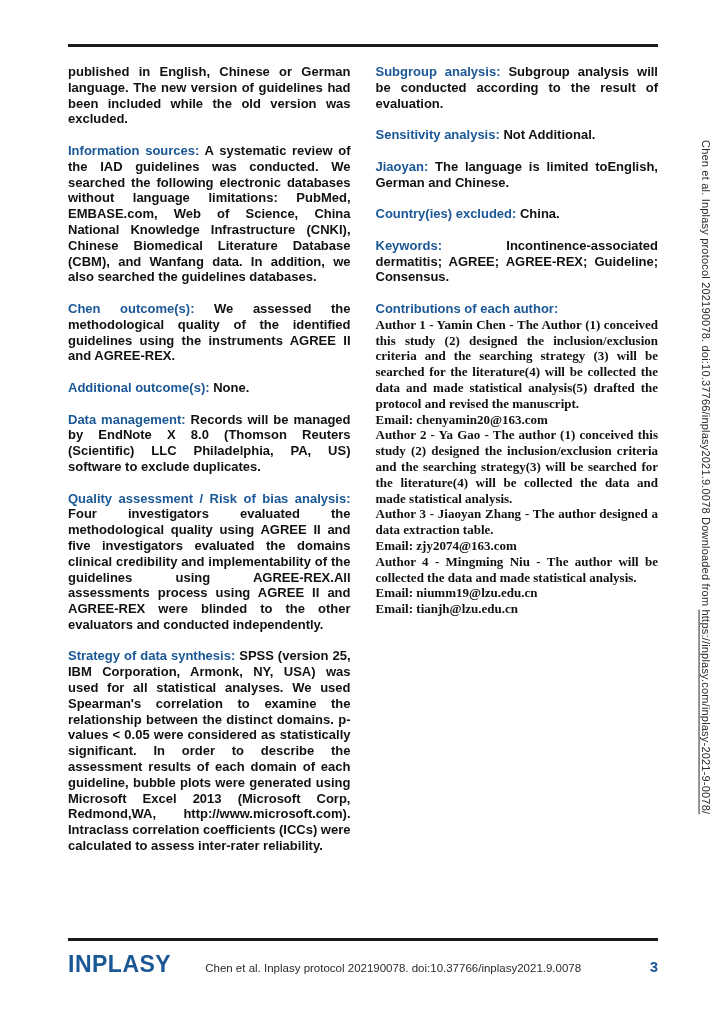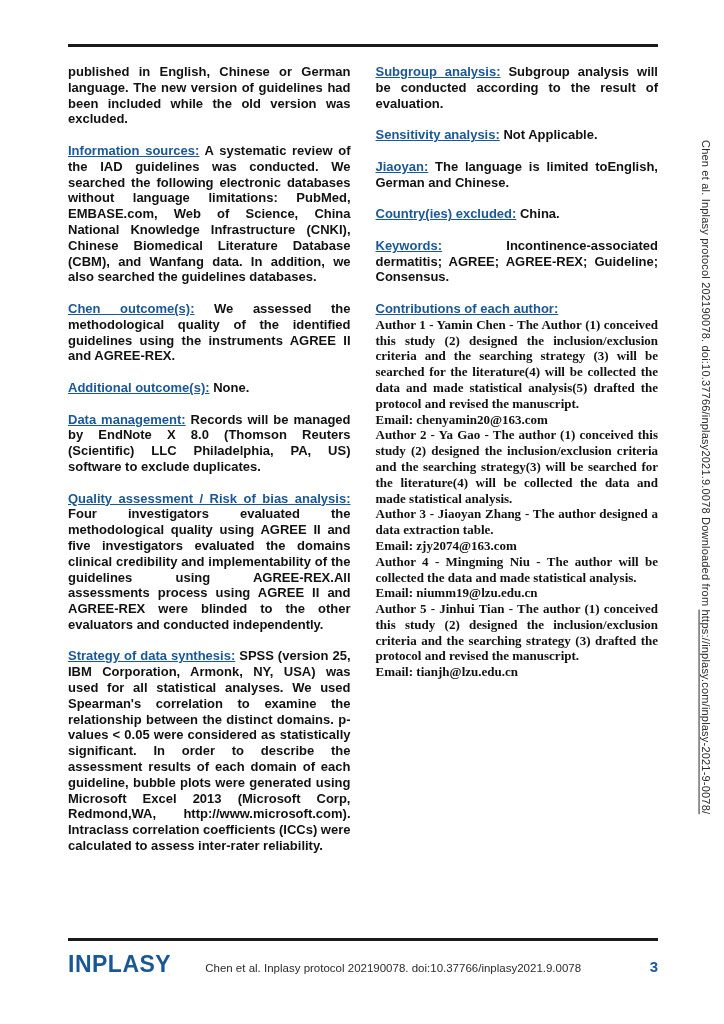--- a/index.html
+++ b/index.html
@@ -6,21 +6,21 @@
   body{
     width:724px;height:1024px;position:relative;background:#ffffff;
     font-family:"Liberation Sans",sans-serif;overflow:hidden;
   }
   .page{position:absolute;inset:0;background:#fff;}
   .content{position:absolute;left:68px;top:44px;width:590px;}
   .top-rule{height:3px;background:#1a1a1a;margin-bottom:17px;}
   .columns{display:flex;gap:25px;}
   .col{width:284px;font-size:13px;line-height:15.8px;font-weight:700;color:#111;text-align:justify;}
   .col p{margin:0 0 15.8px 0;}
-  .h{color:#1a5796;text-decoration:underline;}
+  .h{color:#1a5796;}
   .h.block{display:block;}
   .contrib p{margin:0;font-family:Liberation Serif, serif;}
   .footer-rule{position:absolute;left:68px;top:938px;width:590px;height:3px;background:#1a1a1a;}
   .footer{position:absolute;left:68px;top:951px;width:590px;display:flex;align-items:baseline;}
   .logo{font-size:23px;font-weight:700;color:#1a5796;letter-spacing:.5px;}
   .cite{margin-left:34px;font-size:11.5px;font-weight:400;color:#2b2b2b;flex:1;}
   .pagenum{font-size:15px;font-weight:700;color:#1a5796;}
   .side-citation{
     position:absolute;top:140px;right:12px;
     writing-mode:vertical-rl;
@@ -43,35 +43,34 @@
         <p><span class="h">Information sources:</span> <span>A systematic review of the IAD guidelines was conducted. We searched the following electronic databases without language limitations: PubMed, EMBASE.com, Web of Science, China National Knowledge Infrastructure (CNKI), Chinese Biomedical Literature Database (CBM), and Wanfang data. In addition, we also searched the guidelines databases.</span></p>
         <p><span class="h">Chen outcome(s):</span> <span>We assessed the methodological quality of the identified guidelines using the instruments AGREE II and AGREE-REX.</span></p>
         <p><span class="h">Additional outcome(s):</span> <span>None.</span></p>
         <p><span class="h">Data management:</span> <span>Records will be managed by EndNote X 8.0 (Thomson Reuters (Scientific) LLC Philadelphia, PA, US) software to exclude duplicates.</span></p>
         <p><span class="h">Quality assessment / Risk of bias analysis:</span> <span>Four investigators evaluated the methodological quality using AGREE II and five investigators evaluated the domains clinical credibility and implementability of the guidelines using AGREE-REX.All assessments process using AGREE II and AGREE-REX were blinded to the other evaluators and conducted independently.</span></p>
         <p><span class="h">Strategy of data synthesis:</span> <span>SPSS (version 25, IBM Corporation, Armonk, NY, USA) was used for all statistical analyses. We used Spearman's correlation to examine the relationship between the distinct domains. p-values &lt; 0.05 were considered as statistically significant. In order to describe the assessment results of each domain of each guideline, bubble plots were generated using Microsoft Excel 2013 (Microsoft Corp, Redmond,WA, http://www.microsoft.com). Intraclass correlation coefficients (ICCs) were calculated to assess inter-rater reliability.</span></p>
       </div>
 
       <div class="col">
         <p><span class="h">Subgroup analysis:</span> <span>Subgroup analysis will be conducted according to the result of evaluation.</span></p>
-        <p><span class="h">Sensitivity analysis:</span> <span>Not Applicable.</span></p>
+        <p><span class="h">Sensitivity analysis:</span> <span>Not Additional.</span></p>
         <p><span class="h">Jiaoyan:</span> <span>The language is limited toEnglish, German and Chinese.</span></p>
         <p><span class="h">Country(ies) excluded:</span> <span>China.</span></p>
         <p><span class="h">Keywords:</span> <span>Incontinence-associated dermatitis; AGREE; AGREE-REX; Guideline; Consensus.</span></p>
 
         <div class="contrib">
           <span class="h block">Contributions of each author:</span>
           <p>Author 1 - Yamin Chen - The Author (1) conceived this study (2) designed the inclusion/exclusion criteria and the searching strategy (3) will be searched for the literature(4) will be collected the data and made statistical analysis(5) drafted the protocol and revised the manuscript.</p>
           <p>Email: chenyamin20@163.com</p>
           <p>Author 2 - Ya Gao - The author (1) conceived this study (2) designed the inclusion/exclusion criteria and the searching strategy(3) will be searched for the literature(4) will be collected the data and made statistical analysis.</p>
           <p>Author 3 - Jiaoyan Zhang - The author designed a data extraction table.</p>
           <p>Email: zjy2074@163.com</p>
           <p>Author 4 - Mingming Niu - The author will be collected the data and made statistical analysis.</p>
           <p>Email: niumm19@lzu.edu.cn</p>
-          <p>Author 5 - Jinhui Tian - The author (1) conceived this study (2) designed the inclusion/exclusion criteria and the searching strategy (3) drafted the protocol and revised the manuscript.</p>
           <p>Email: tianjh@lzu.edu.cn</p>
         </div>
       </div>
 
     </div>
   </div>
 
   <div class="footer-rule"></div>
   <div class="footer">
     <span class="logo">INPLASY</span>

